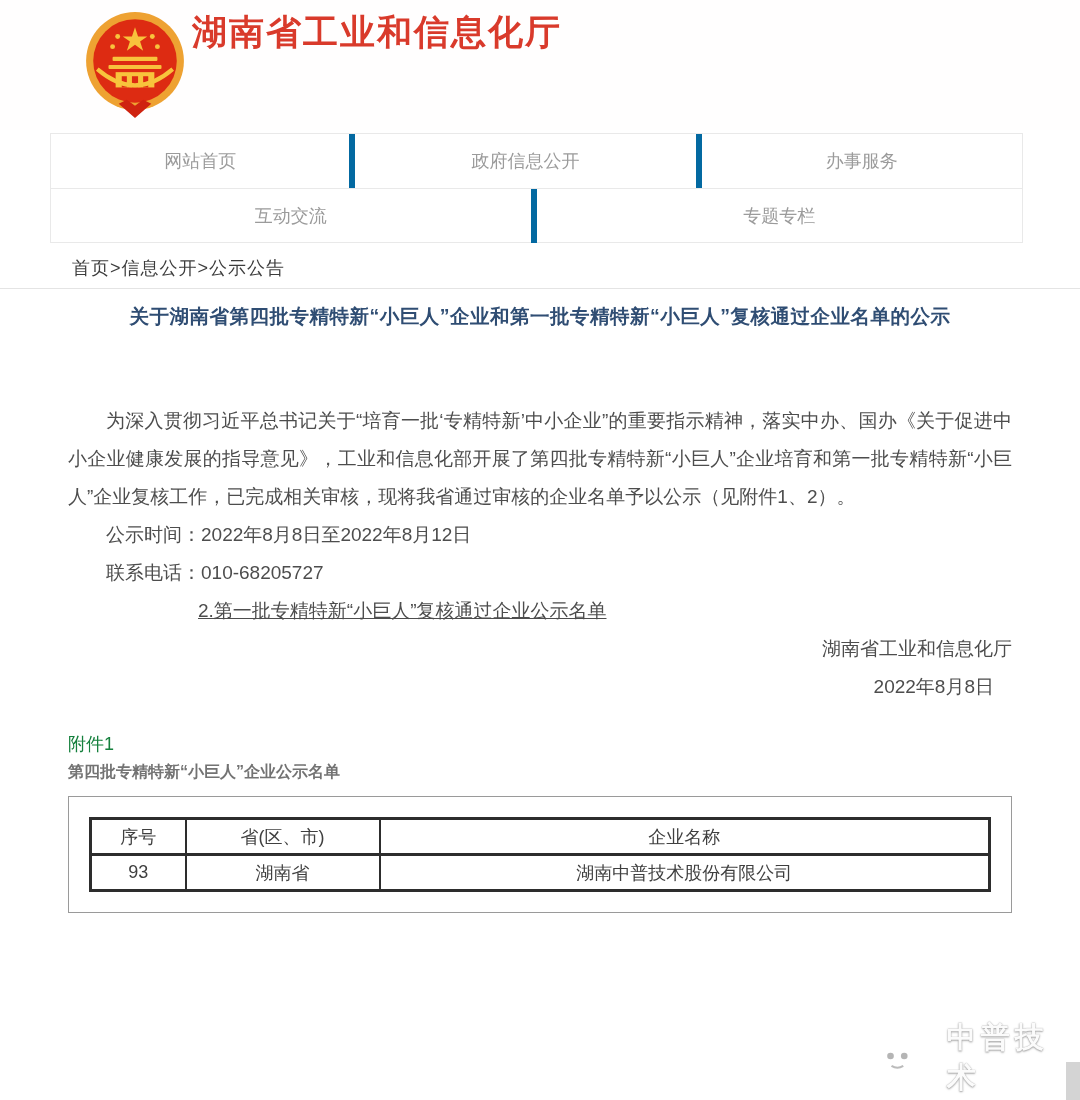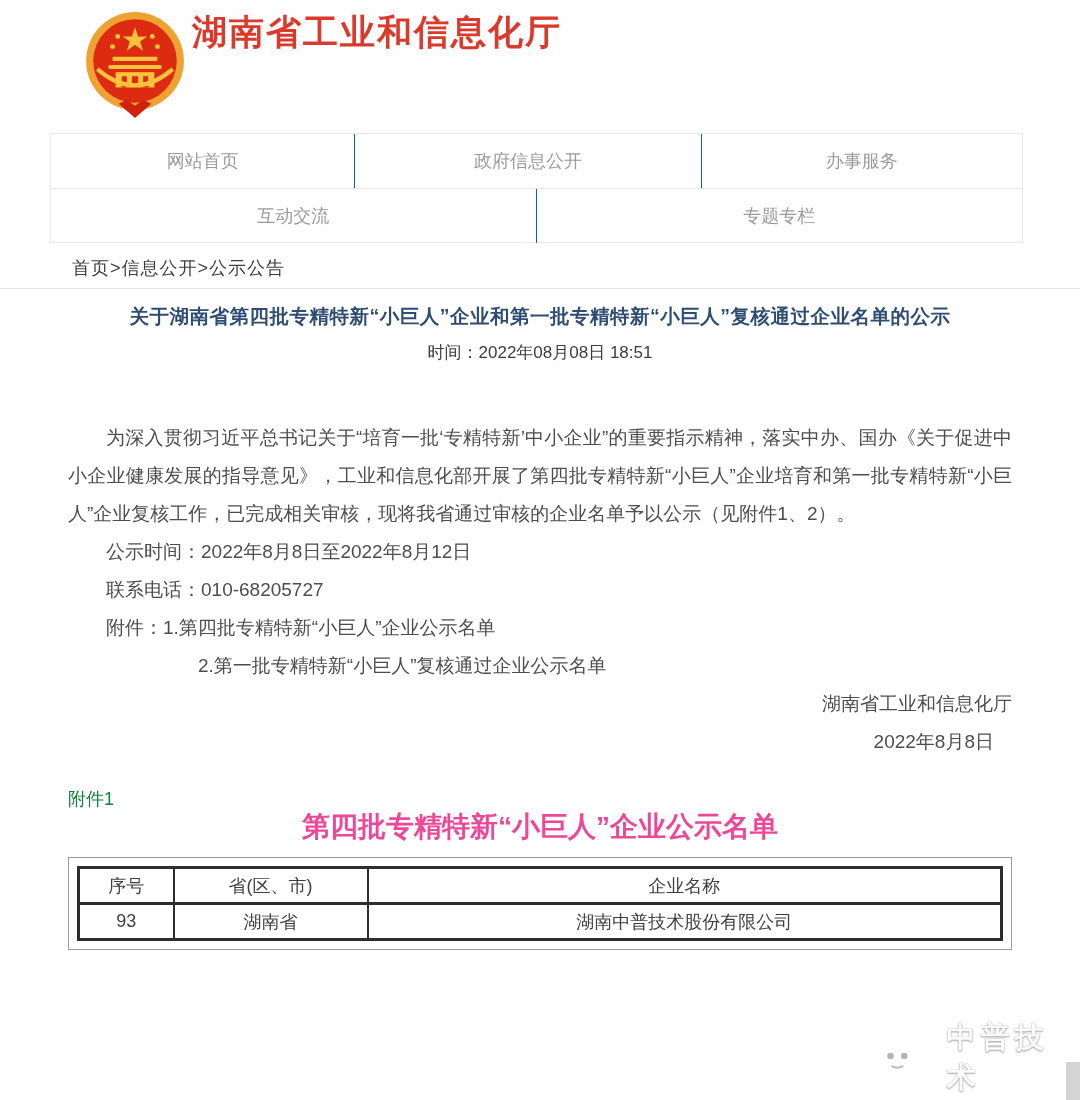--- a/index.html
+++ b/index.html
@@ -13,44 +13,44 @@
   .org-cn{color:#d93a2b;font-weight:bold;font-size:35px;line-height:40px;letter-spacing:2px;}
   .org-en{color:#d93a2b;font-size:13.5px;line-height:16px;margin:1px 0 2px;letter-spacing:0.2px;}
 
   
   .main-nav{position:absolute;top:133px;left:50px;width:973px;height:110px;
             border:1px solid #e9e9e9;box-sizing:border-box;background:#fff;}
   .nav-row{display:grid;height:54px;}
   .nav-row.r1{grid-template-columns:0.95fr 1.08fr 1fr;border-bottom:1px solid #e9e9e9;}
   .nav-row.r2{grid-template-columns:1fr 1fr;}
   .nav-cell{display:flex;align-items:center;justify-content:center;
-            color:#9b9b9b;font-size:18px;cursor:pointer;border-right:1px solid #0369a1;}
+            color:#9b9b9b;font-size:18px;cursor:pointer;border-right:6px solid #0369a1;}
   .nav-cell:last-child{border-right:none;}
 
   
   .breadcrumb{position:absolute;top:256px;left:72px;font-size:18px;color:#3c3c3c;letter-spacing:1px;}
   .divider{position:absolute;top:288px;left:0;width:1080px;border-top:1px solid #e4e4e4;}
 
   
   .article{position:absolute;top:294px;left:0;width:1080px;padding:0 68px;box-sizing:border-box;}
   .title{margin:8px 0 0;text-align:center;color:#2f4d73;font-weight:bold;
          font-size:19.5px;line-height:28px;letter-spacing:0.5px;}
   .time{margin:12px 0 0;text-align:center;color:#3c3c3c;font-size:17px;line-height:21px;}
-  .body-block{margin-top:56px;font-size:19px;line-height:38px;color:#4d4d4d;text-align:justify;}
+  .body-block{margin-top:72px;font-size:19px;line-height:38px;color:#4d4d4d;text-align:justify;}
   .body-block p{margin:0;}
   .indent{text-indent:2em;}
   .attach1{margin-top:48px;text-indent:2em;}
-  .attach2{padding-left:130px;}
+  .attach2{padding-left:130px;text-decoration:underline;}
   .sig-org{margin-top:68px;text-align:right;}
   .sig-date{text-align:right;padding-right:18px;}
   .att1-label{margin:24px 0 0;font-size:18px;line-height:28px;color:#15803d;}
-  .table-title{margin:0;text-align:center;font-weight:bold;font-size:28px;line-height:28px;color:#ec4899;}
+  .table-title{margin:0;text-align:left;font-weight:bold;font-size:16px;line-height:28px;color:#737373;}
 
   
-  .table-wrap{margin-top:16px;border:1px solid #9a9a9a;padding:8px;background:#fff;}
+  .table-wrap{margin-top:10px;border:1px solid #9a9a9a;padding:20px;background:#fff;}
   table.list{width:100%;border-collapse:collapse;border:3px solid #2d2d2d;
              font-size:18px;color:#3f3f3f;table-layout:fixed;}
   table.list th,table.list td{border:2px solid #2d2d2d;text-align:center;padding:0;}
   table.list th{font-weight:normal;height:33px;border-bottom:3px solid #2d2d2d;}
   table.list td{height:33px;text-align:center;}
   col.c-no{width:95px;} col.c-prov{width:194px;}
   td.company{text-align:left;padding-left:6px;}
 
   
   .watermark{position:absolute;left:868px;top:1018px;display:flex;align-items:center;z-index:6;}
@@ -98,28 +98,26 @@
       <div class="nav-cell">互动交流</div>
       <div class="nav-cell">专题专栏</div>
     </div>
   </nav>
 
   <div class="breadcrumb">首页&gt;信息公开&gt;公示公告</div>
   <div class="divider"></div>
 
   <main class="article">
     <h1 class="title">关于湖南省第四批专精特新“小巨人”企业和第一批专精特新“小巨人”复核通过企业名单的公示</h1>
-    <div class="time">时间：2022年08月08日 18:51</div>
 
     <div class="body-block">
       <p class="indent">为深入贯彻习近平总书记关于“培育一批‘专精特新’中小企业”的重要指示精神，落实中办、国办《关于促进中小企业健康发展的指导意见》，工业和信息化部开展了第四批专精特新“小巨人”企业培育和第一批专精特新“小巨人”企业复核工作，已完成相关审核，现将我省通过审核的企业名单予以公示（见附件1、2）。</p>
       <p class="indent">公示时间：2022年8月8日至2022年8月12日</p>
       <p class="indent">联系电话：010-68205727</p>
 
-      <p class="attach1"><span>附件：</span><span>1.第四批专精特新“小巨人”企业公示名单</span></p>
       <p class="attach2"><span>2.第一批专精特新“小巨人”复核通过企业公示名单</span></p>
 
       <p class="sig-org">湖南省工业和信息化厅</p>
       <p class="sig-date">2022年8月8日</p>
     </div>
 
     <p class="att1-label">附件1</p>
     <h2 class="table-title">第四批专精特新“小巨人”企业公示名单</h2>
 
     <div class="table-wrap">

